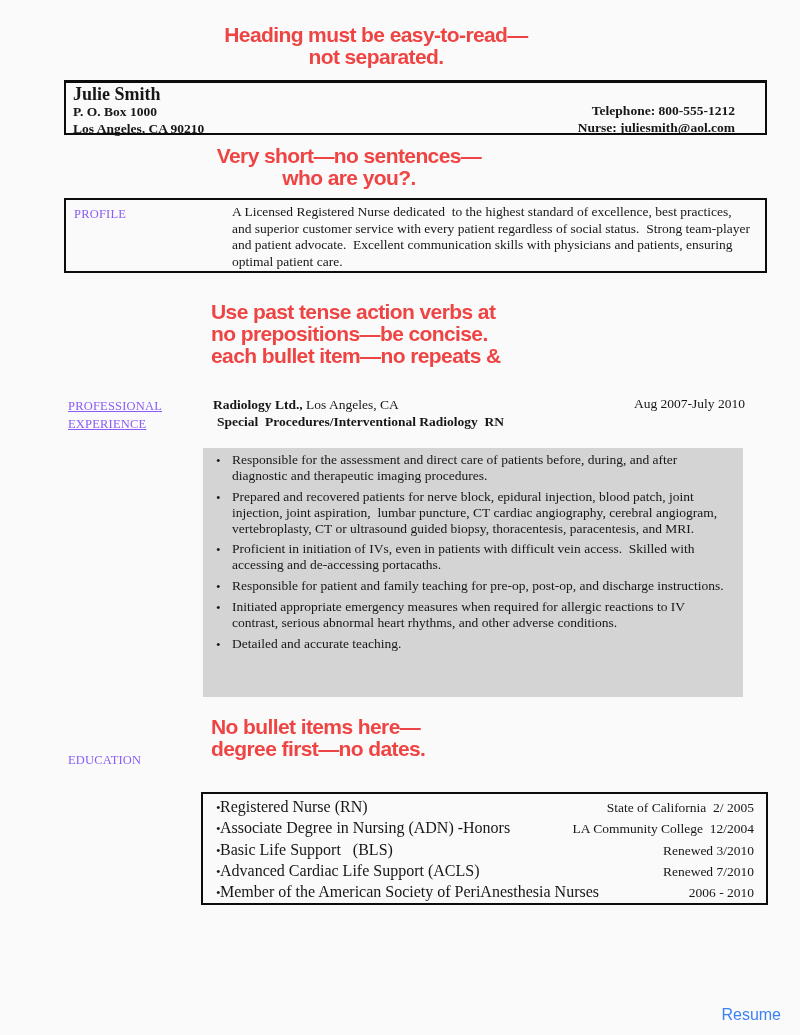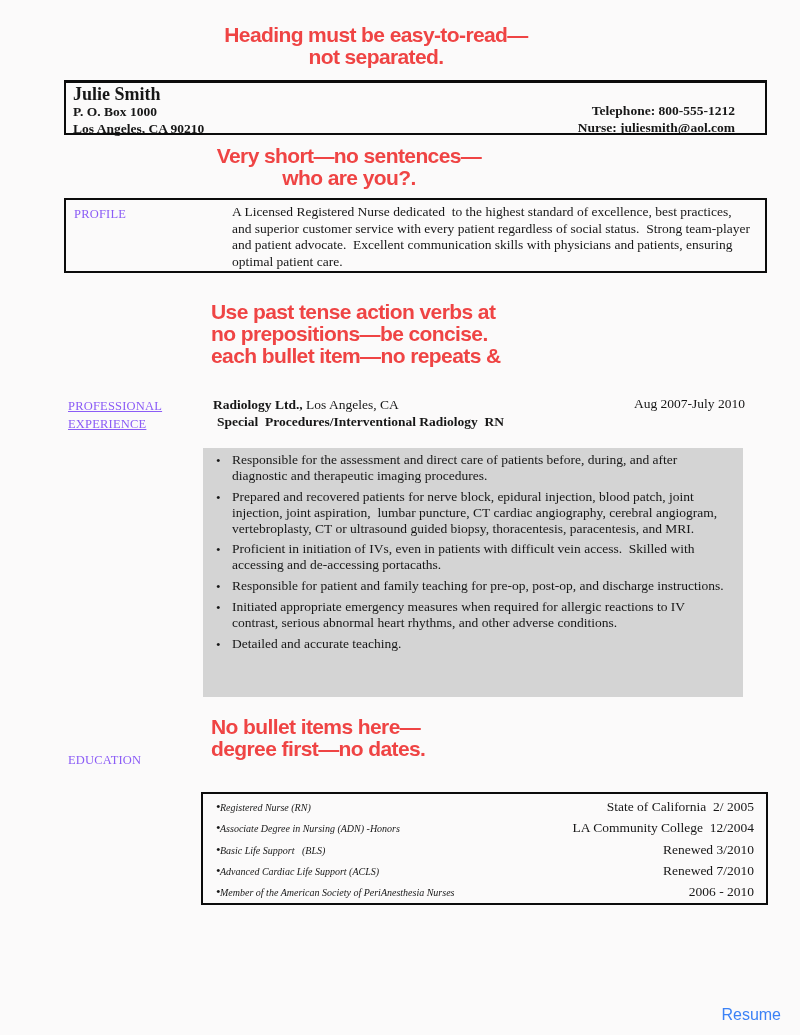--- a/index.html
+++ b/index.html
@@ -59,21 +59,21 @@
   .bullet-text { flex:1; font-size:13.5px; line-height:16px; padding-right:16px; }
 
   
   .edu-label { position:absolute; left:68px; top:753px; }
   .edu-box {
     position:absolute; left:201px; top:792px; width:567px; height:113px;
     border:2px solid #0c0c0c; padding-top:4px;
   }
   .edu-row { display:flex; align-items:baseline; height:21.3px; padding-right:12px; }
   .edu-row .bullet-dot { width:17px; padding-left:13px; }
-  .edu-left { flex:1; font-size:10px;font-style:italic; }
+  .edu-left { flex:1; font-size:16px; }
   .edu-right { flex:none; font-size:13.5px; text-align:right; }
 
   .watermark {
     position:absolute; right:19px; top:1006px;
     font-family:"Liberation Sans", sans-serif;
     font-size:16px; color:#3b82f6;
   }
 </style>
 </head>
 <body>

